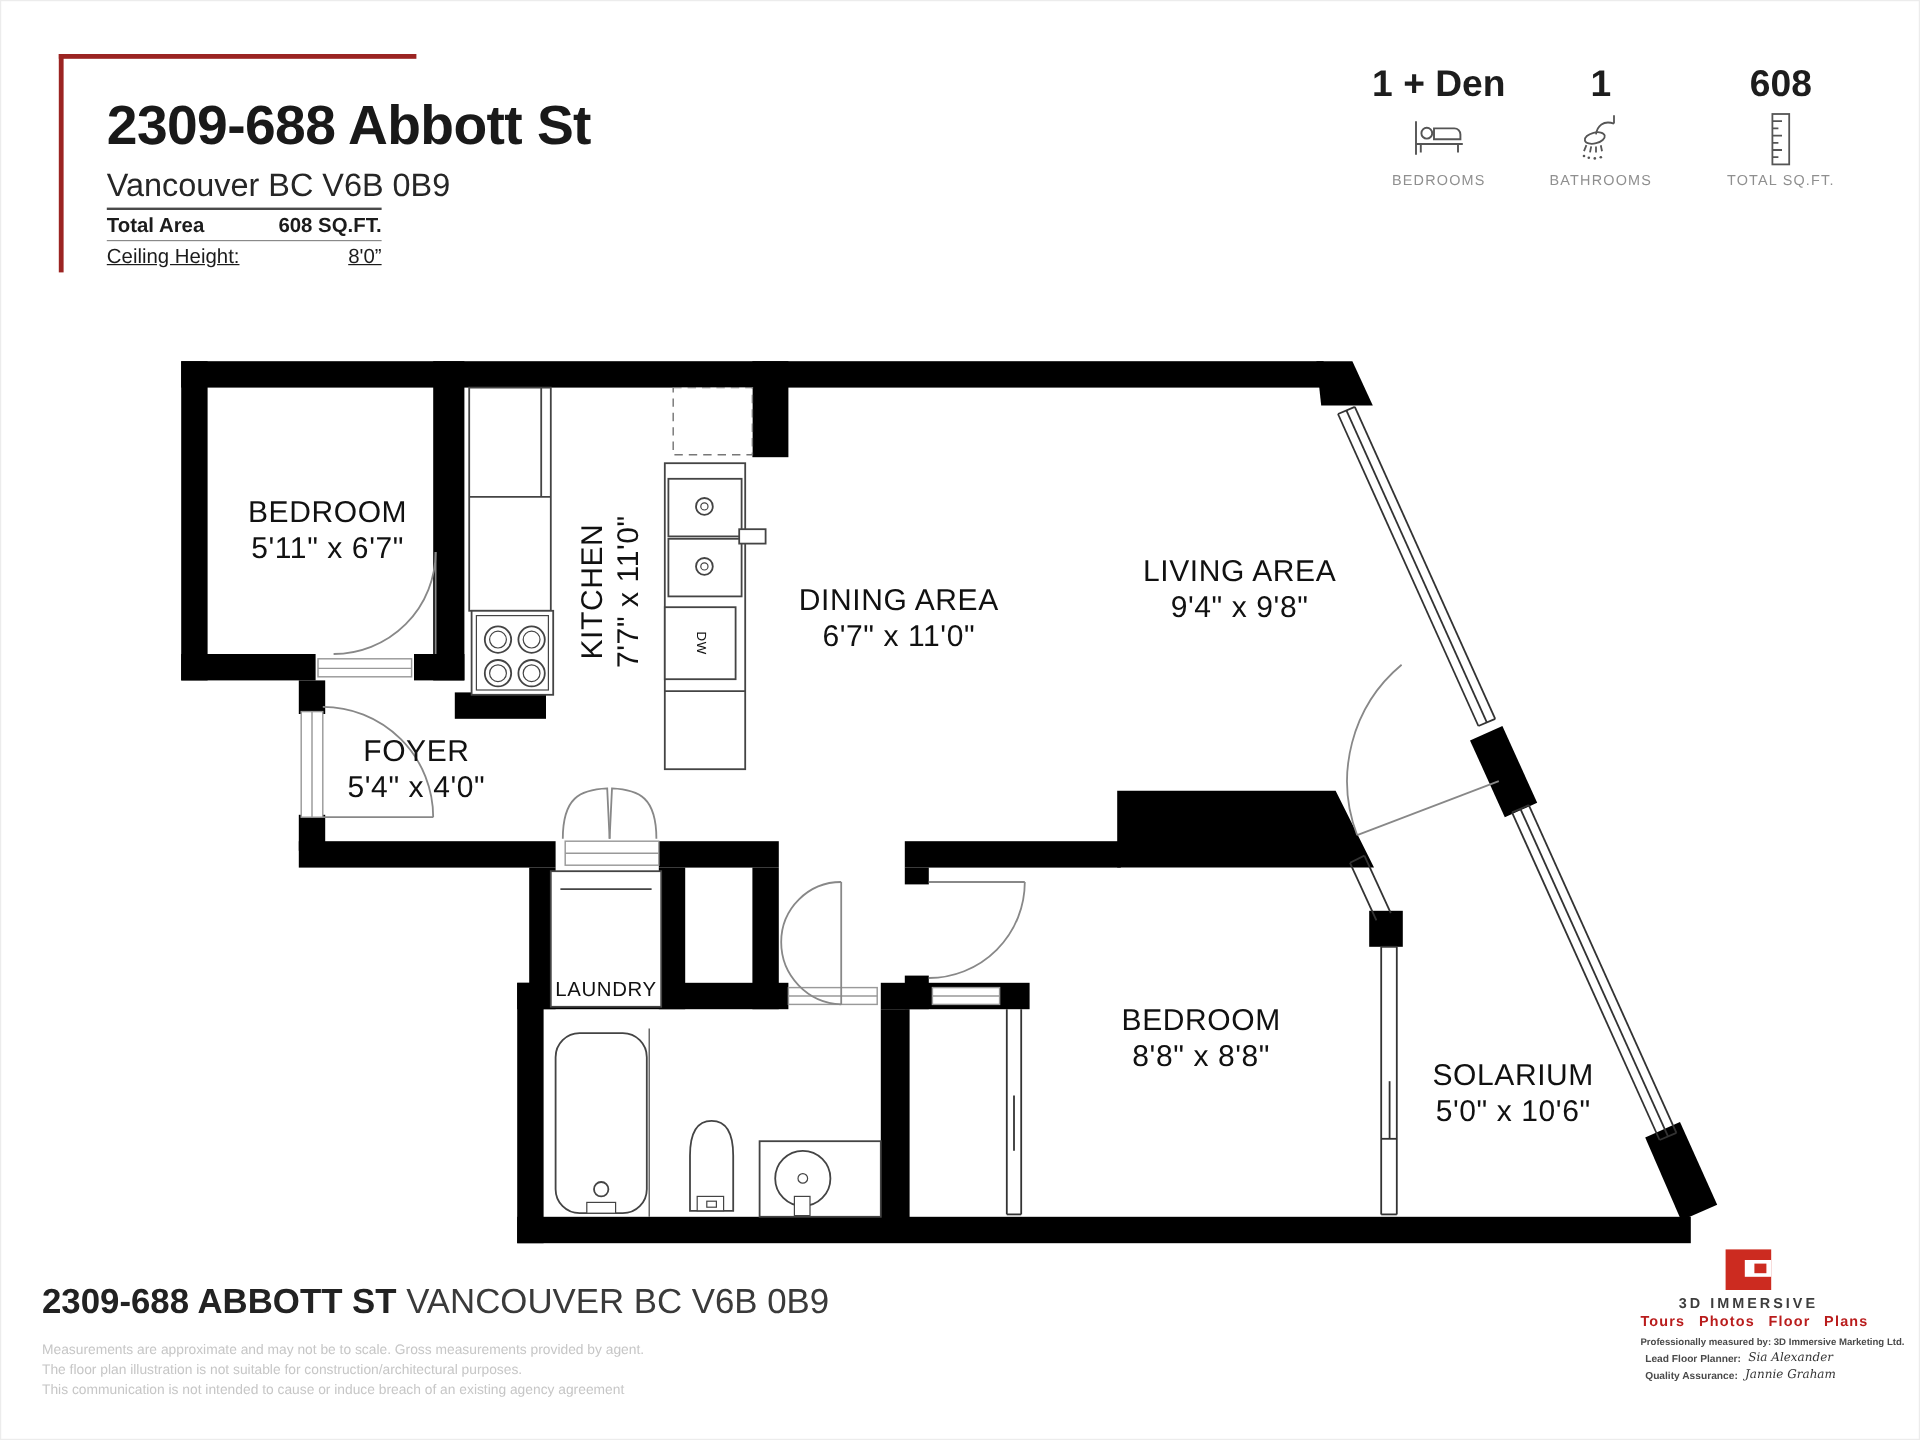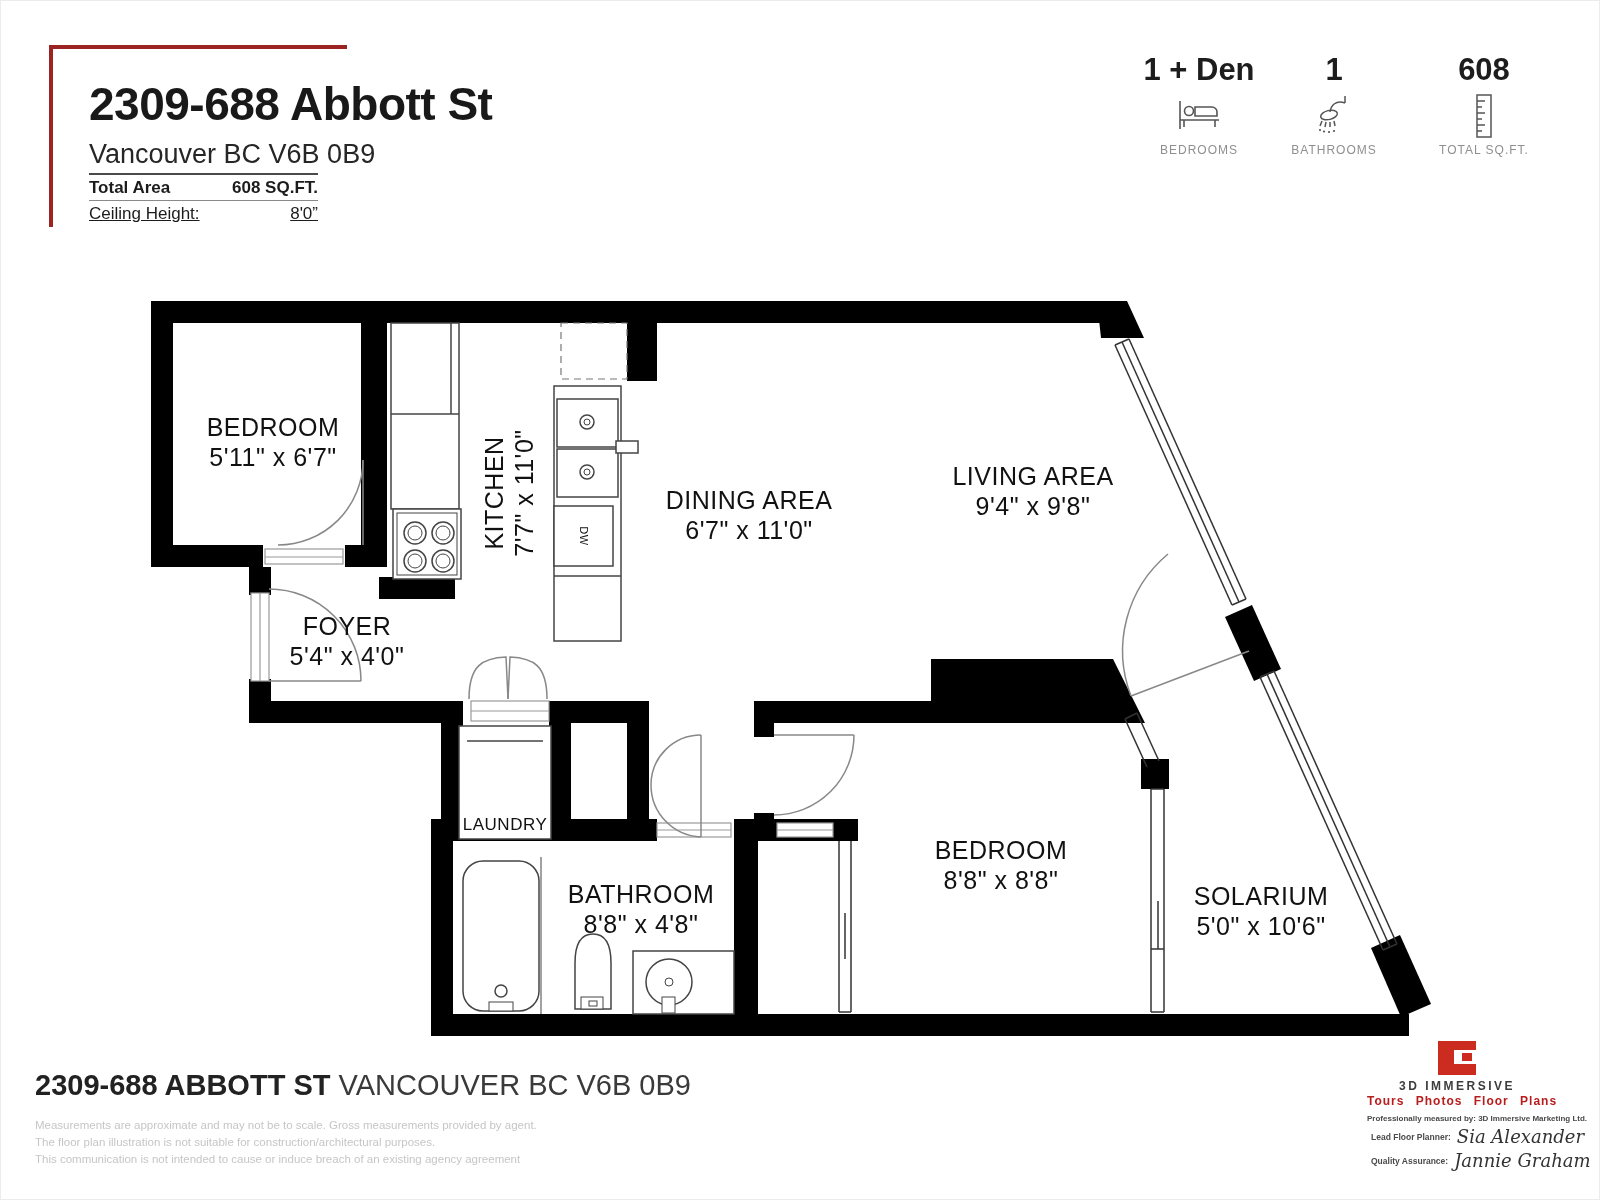--- a/index.html
+++ b/index.html
@@ -37,21 +37,21 @@
   .footer-addr .r{font-weight:400;color:#3a3a3a;}
   .disclaimers{left:34px;top:1116px;font-size:11.5px;color:#c6c6c6;line-height:17px;}
 
   .brand{right:52px;top:1040px;width:180px;text-align:center;}
   .brand .glyph{display:flex;justify-content:center;}
   .brand .bname{font-size:12px;font-weight:800;letter-spacing:2.5px;color:#3d3d3d;margin-top:2px;white-space:nowrap;}
   .brand .btag{font-size:12px;font-weight:700;color:#b91c1c;letter-spacing:1px;word-spacing:7px;margin-top:1px;white-space:nowrap;}
   .brand .bmeasure{font-size:8px;font-weight:700;color:#4a4a4a;margin-top:6px;white-space:nowrap;}
   .brand .sig-row{display:flex;align-items:center;justify-content:flex-start;margin-top:3px;padding-left:4px;}
   .brand .sig-lab{font-size:8.5px;font-weight:700;color:#4a4a4a;white-space:nowrap;}
-  .brand .sig-name{font-family:"DejaVu Serif",serif;font-style:italic;font-size:18px;color:#333;
+  .brand .sig-name{font-family:"DejaVu Serif",serif;font-style:italic;font-size:10px;color:#333;
                    margin-left:6px;white-space:nowrap;}
 </style>
 </head>
 <body>
 
 <div class="page">
 
   <div class="abs accent-h"></div>
   <div class="abs accent-v"></div>
   <div class="abs title">2309-688 Abbott St</div>
@@ -273,24 +273,20 @@
     <div>LIVING AREA</div>
     <div>9'4" x 9'8"</div>
   </div>
   <div class="abs room-label" style="left:346px;top:640px;">
     <div>FOYER</div>
     <div>5'4" x 4'0"</div>
   </div>
   <div class="abs room-label small" style="left:504px;top:824px;">
     <div>LAUNDRY</div>
   </div>
-  <div class="abs room-label" style="left:640px;top:908px;">
-    <div>BATHROOM</div>
-    <div>8'8" x 4'8"</div>
-  </div>
   <div class="abs room-label" style="left:1000px;top:864px;">
     <div>BEDROOM</div>
     <div>8'8" x 8'8"</div>
   </div>
   <div class="abs room-label" style="left:1260px;top:910px;">
     <div>SOLARIUM</div>
     <div>5'0" x 10'6"</div>
   </div>
   <div class="abs dw-label" style="left:583px;top:535px;">DW</div>
 

